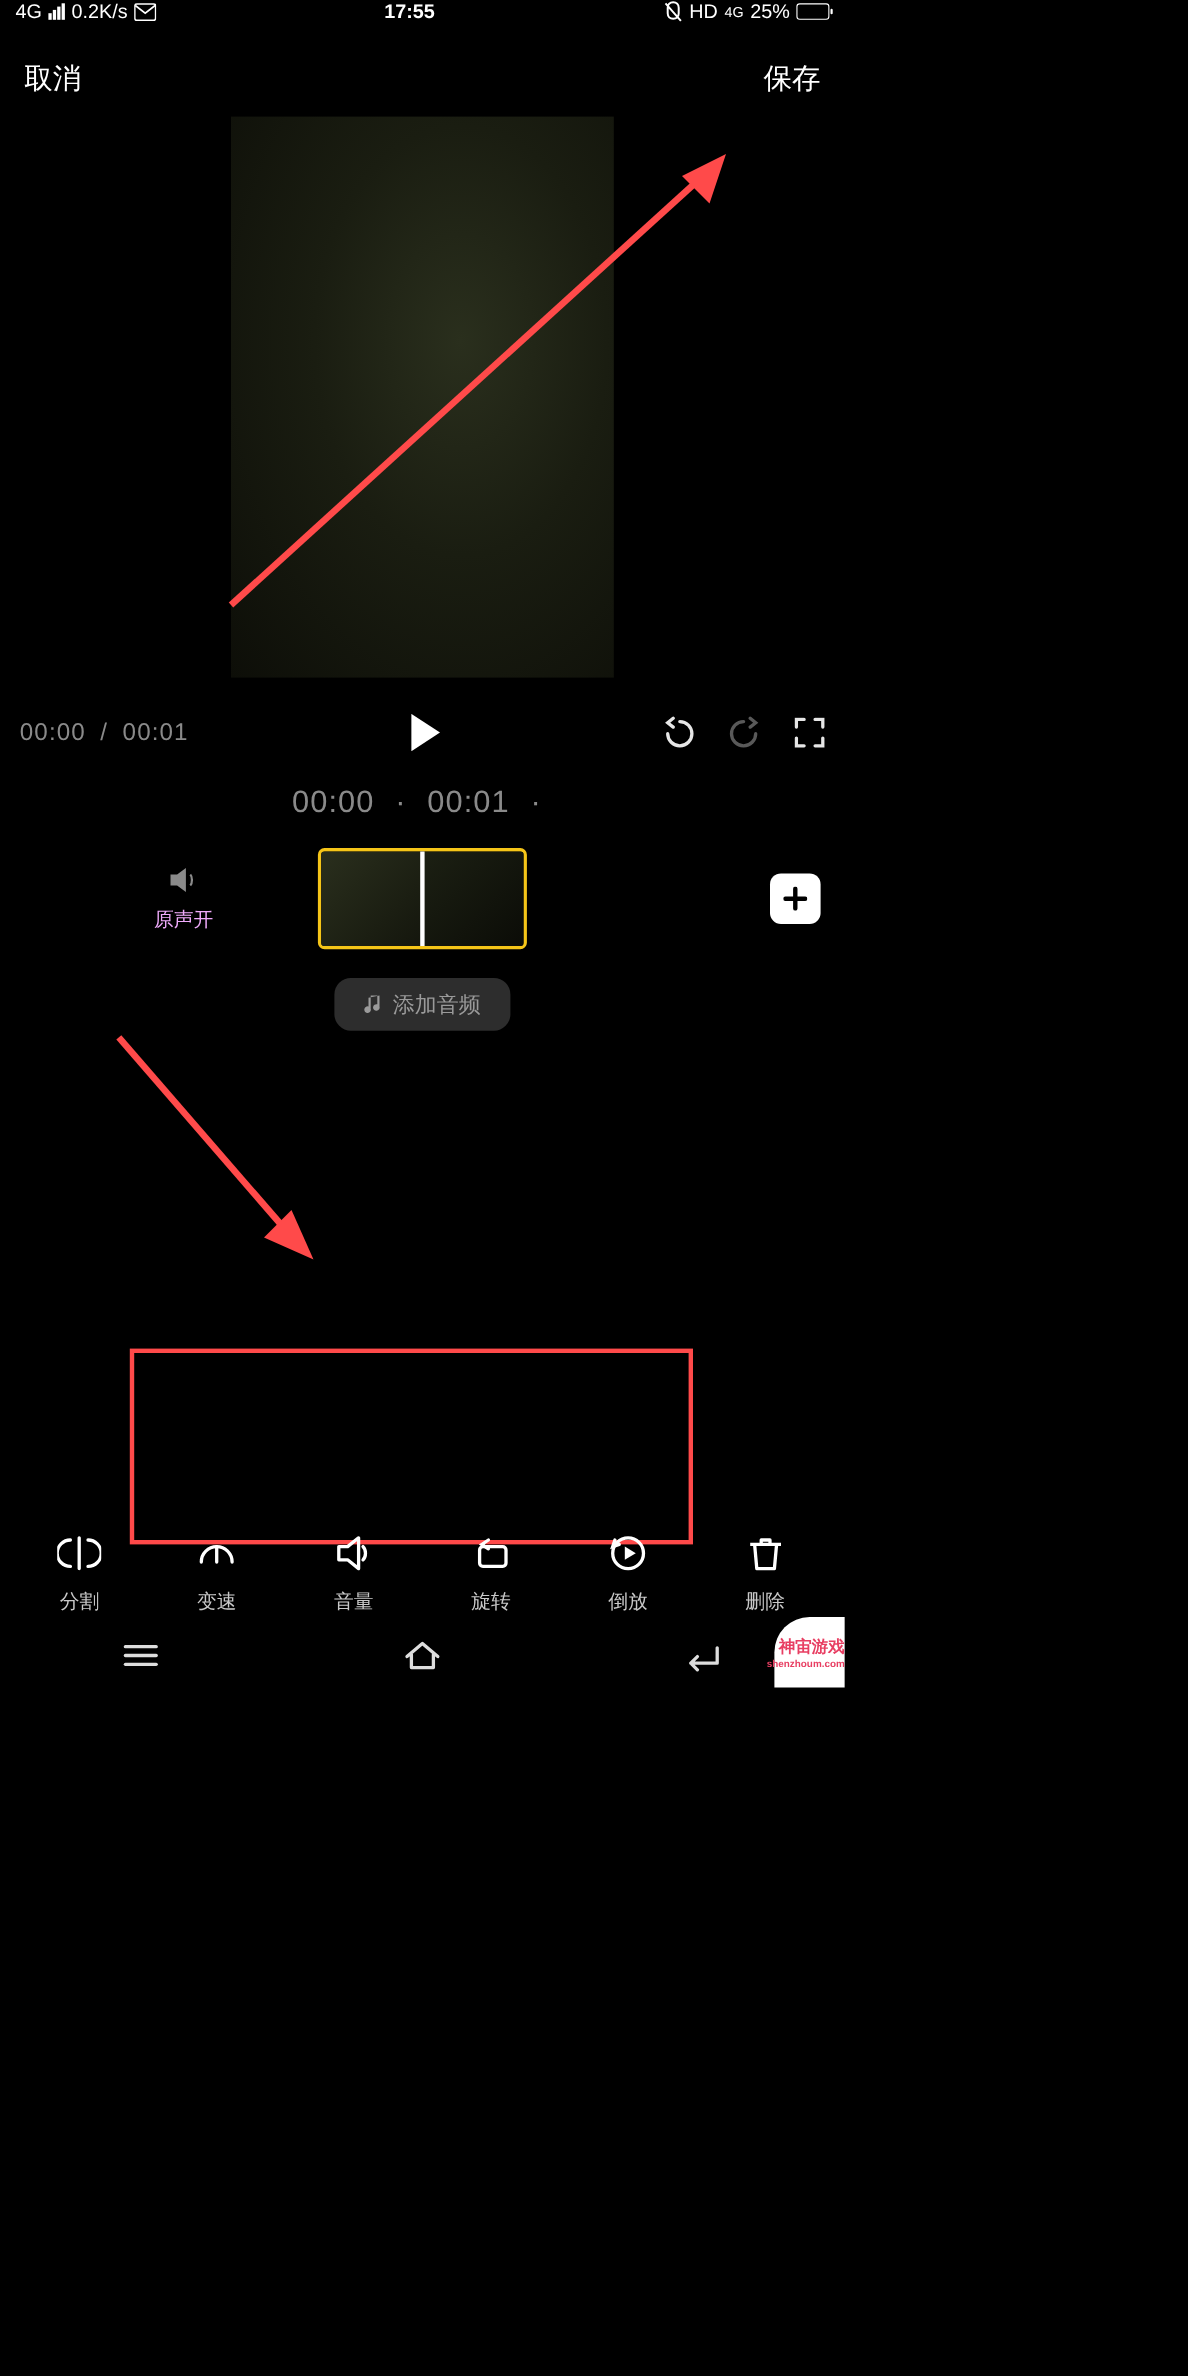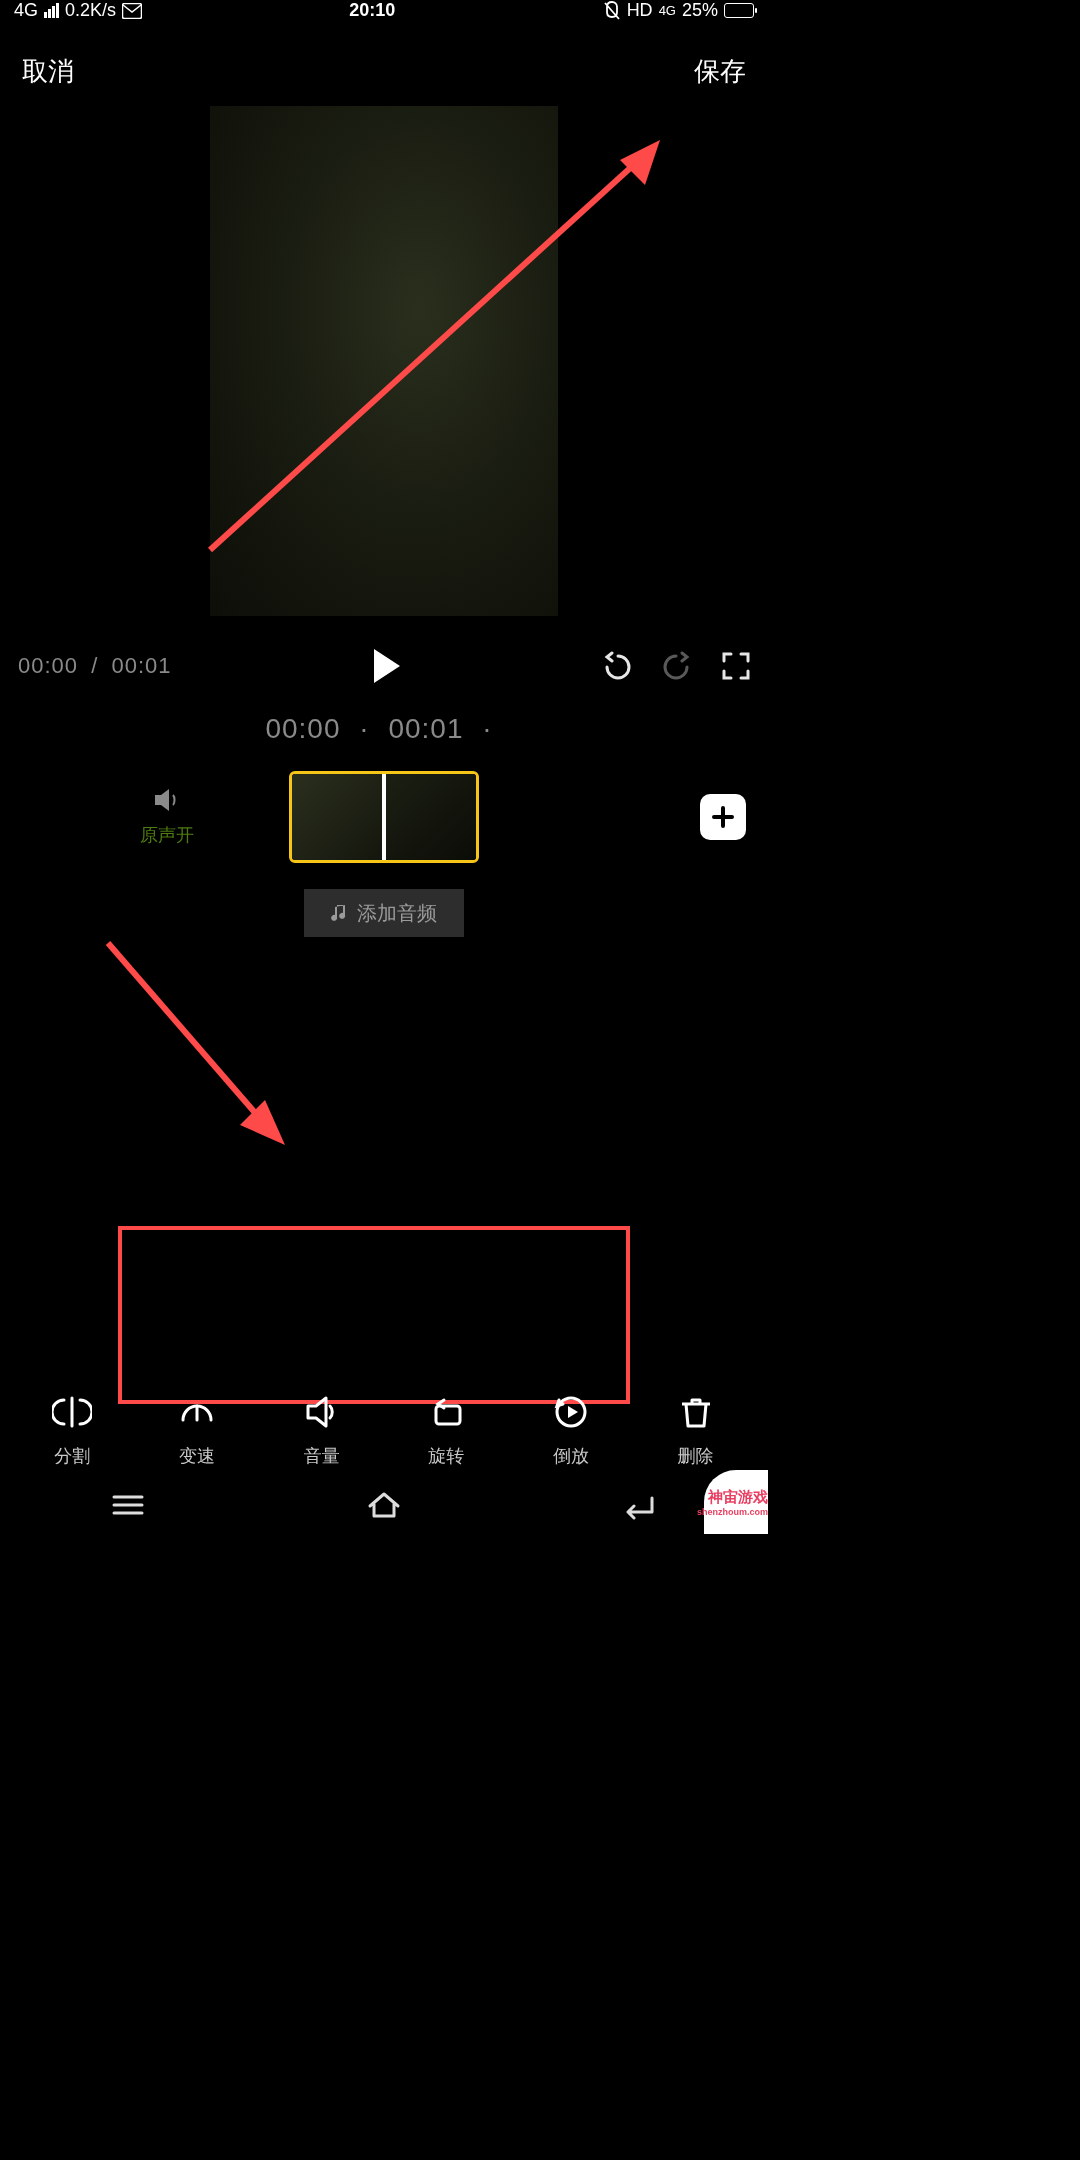--- a/index.html
+++ b/index.html
@@ -62,39 +62,39 @@
     .play-zone { flex:1; display:flex; justify-content:center; }
     .play-btn svg, .ctrl-btn svg { display:block; }
     .ctrl-btn { opacity:0.9; }
     .ctrl-btn.dim { opacity:0.35; }
     .tl-ticks { text-align:center; color:#8a8a8a; font-size:28px; margin-top:22px; letter-spacing:1px;}
     .tl-ticks .dot { margin:0 10px; }
     .timeline-row {
       display:flex; align-items:center; justify-content:center;
       margin-top:22px; position:relative; height:100px;
     }
-    .sound-col { position:absolute; left:140px; text-align:center; color:#4d7c0f; }
+    .sound-col { position:absolute; left:140px; text-align:center; color:#f0abfc; }
     .sound-col .lbl { font-size:18px; margin-top:6px; }
     .clip {
       width:190px; height:92px; border:3px solid #f5c518; border-radius:6px;
       overflow:hidden; display:flex; position:relative;
     }
     .clip .half { flex:1; }
     .clip .half.a { background:linear-gradient(135deg,#2a2f1d,#14160d); }
     .clip .half.b { background:linear-gradient(135deg,#1c2013,#0b0c07); }
     .playhead { position:absolute; left:50%; top:-6px; bottom:-6px; width:4px; background:#fff; border-radius:2px; transform:translateX(-2px);}
     .add-btn {
       position:absolute; right:22px; width:46px; height:46px; background:#fff;
       border-radius:10px; display:flex; align-items:center; justify-content:center;
       color:#000; font-size:30px; font-weight:700;
     }
     .audio-btn {
       width:160px; height:48px; margin:22px auto 0 auto; background:#2d2d2d;
       display:flex; align-items:center; justify-content:center; gap:8px;
-      color:#9a9a9a; font-size:20px;
+      color:#9a9a9a; font-size:20px;border-radius:15px;
     }
     .toolbar {
       position:absolute; left:0; right:0; bottom:68px;
       display:flex; justify-content:space-around; align-items:center;
       padding:0 10px;
     }
     .tool { display:flex; flex-direction:column; align-items:center; gap:12px; color:#c9c9c9; font-size:18px; }
     .tool svg { width:40px; height:40px; }
     .highlight {
       position:absolute; border:4px solid #ff4a4a;
@@ -130,21 +130,21 @@
         <span></span>
         <span></span>
         <span></span>
       </span>
     <span>0.2K/s</span>
     <svg width="20" height="16" viewBox="0 0 20 16">
         <rect x="0.5" y="0.5" width="19" height="15" rx="2" fill="none" stroke="#fff" stroke-width="1.5"></rect>
         <path d="M1 2l9 7 9-7" fill="none" stroke="#fff" stroke-width="1.5"></path>
       </svg>
   </div>
-  <div class="status-center">20:10</div>
+  <div class="status-center">17:55</div>
   <div class="status-right">
     <svg width="18" height="20" viewBox="0 0 18 20">
         <path d="M9 1C6 1 4 3 4 6v5c0 3 2 5 5 5s5-2 5-5V6c0-3-2-5-5-5z M2 2l14 16" fill="none" stroke="#fff" stroke-width="1.8"></path>
       </svg>
     <span>HD</span>
     <span style="font-size:13px;line-height:1;">4G</span>
     <span>25%</span>
     <span class="battery"><span class="battery-fill"></span></span>
   </div>
 </div>

